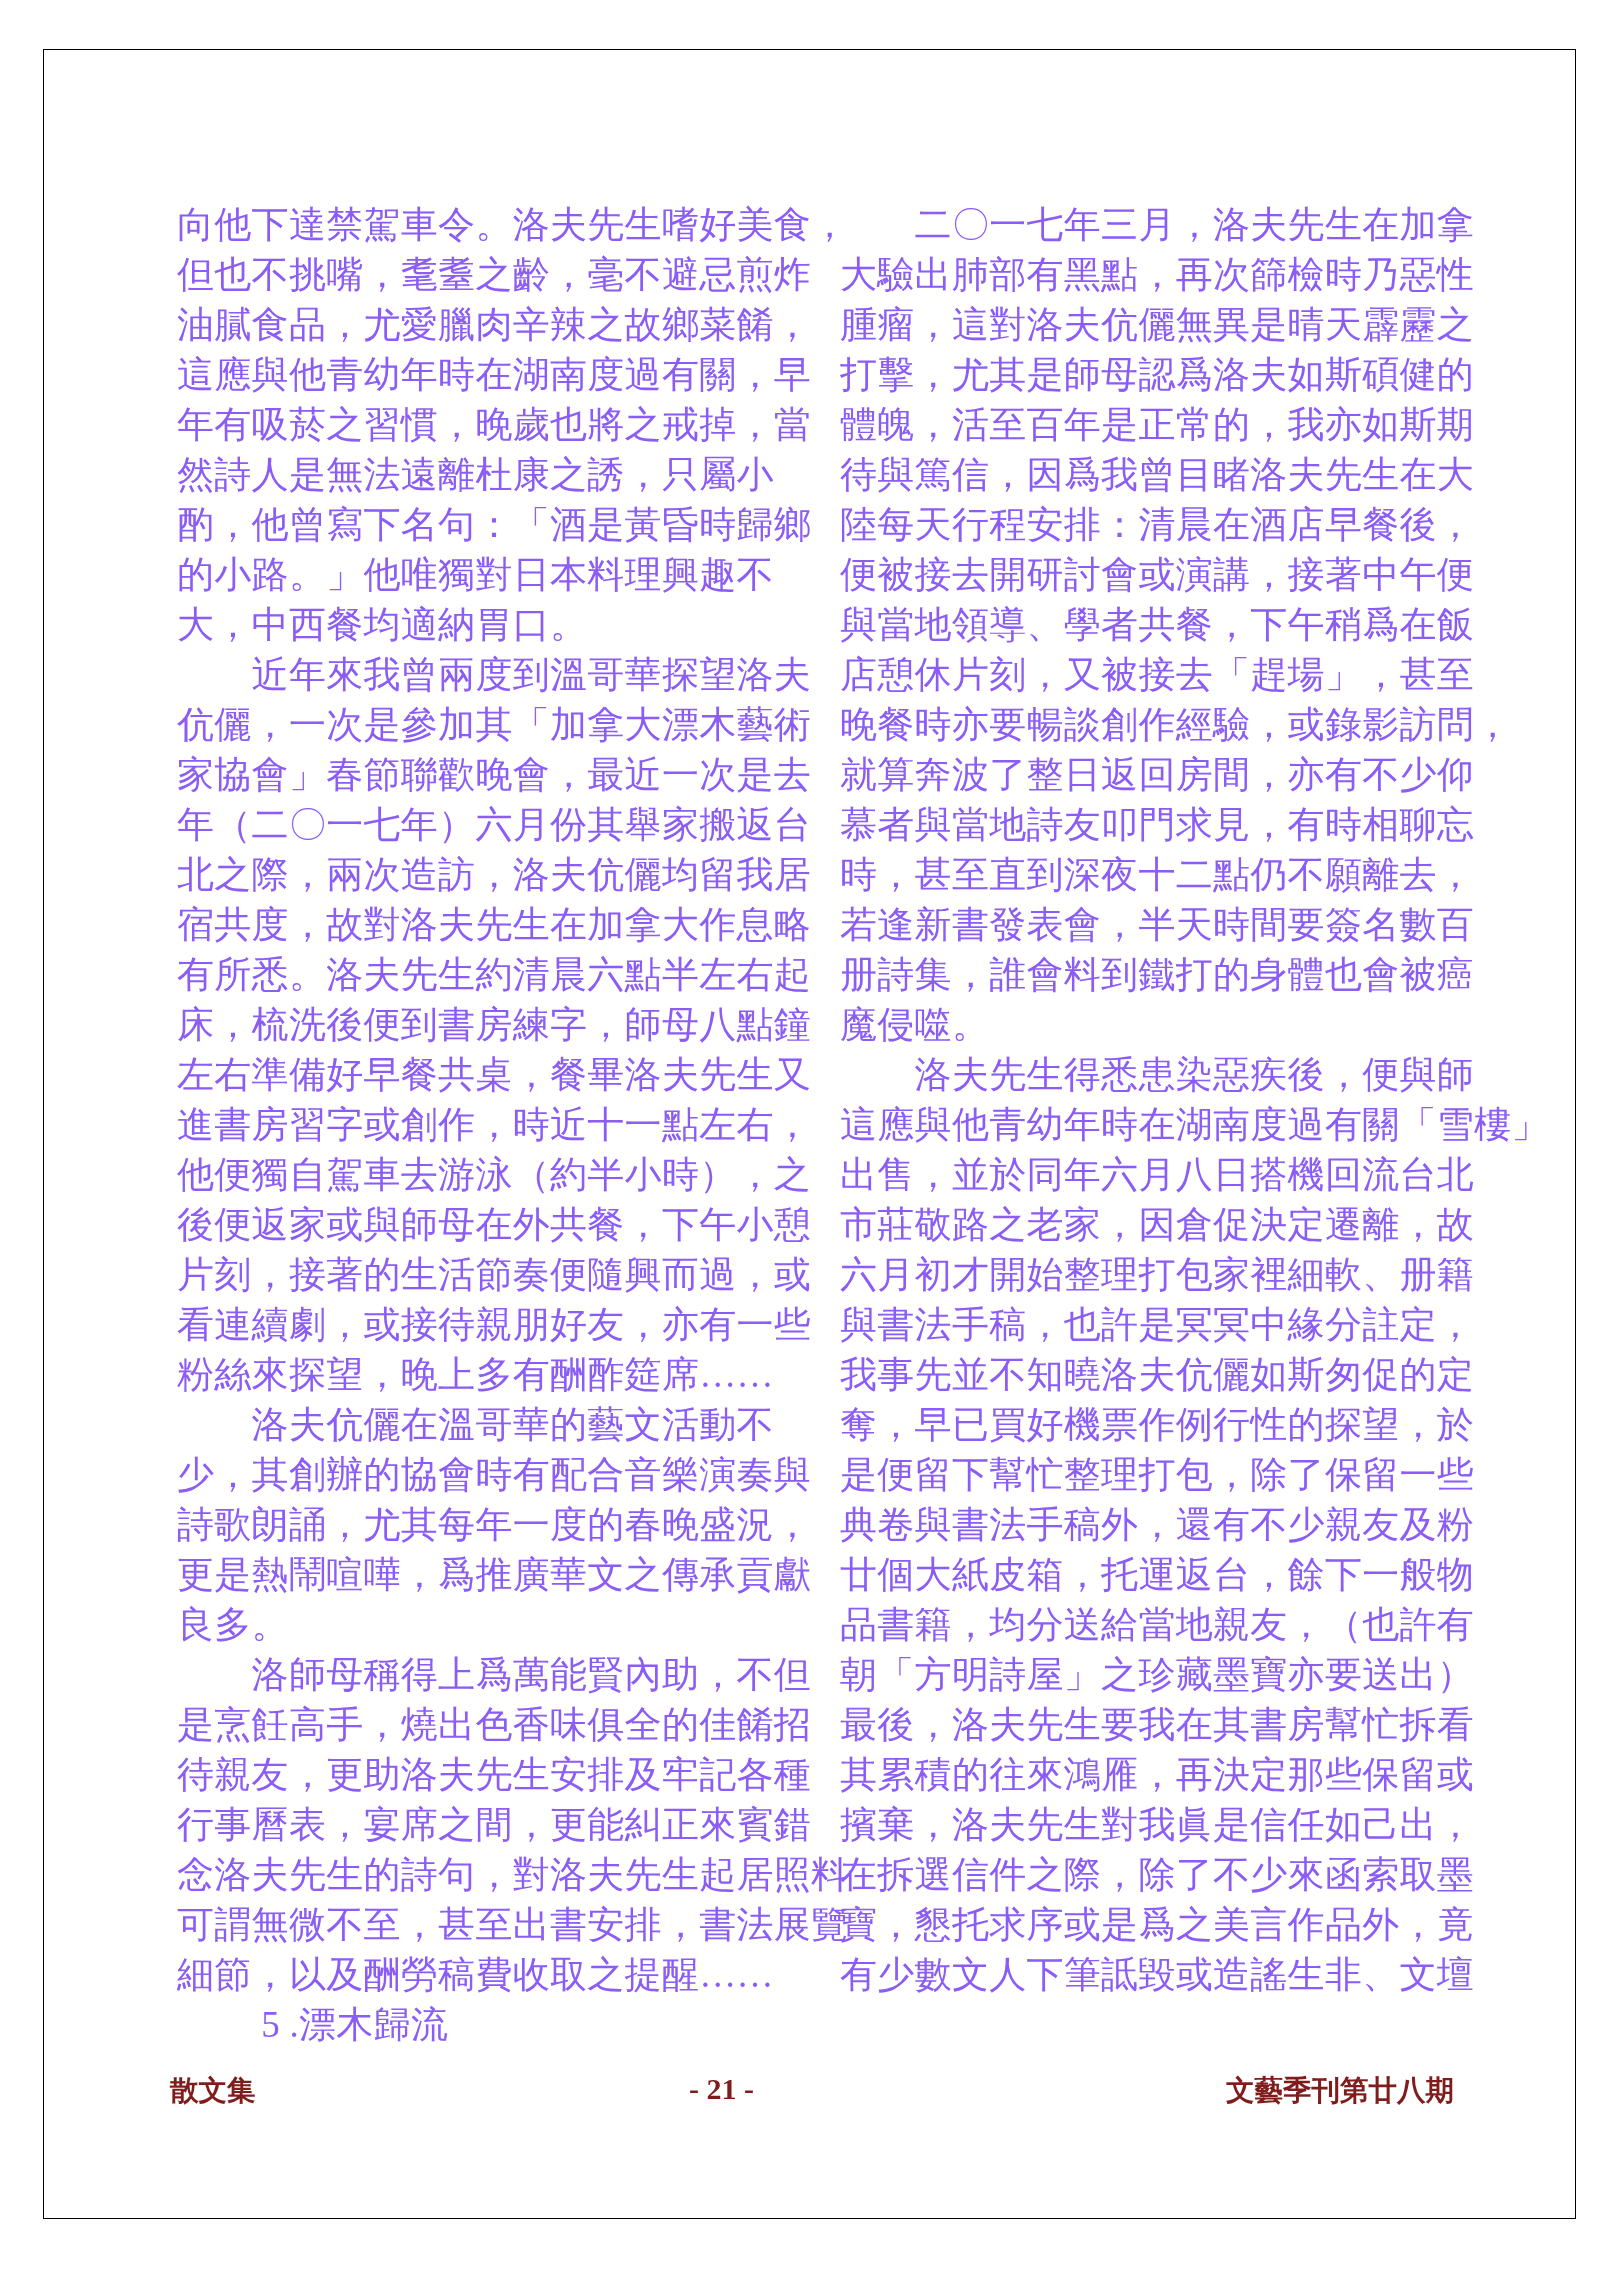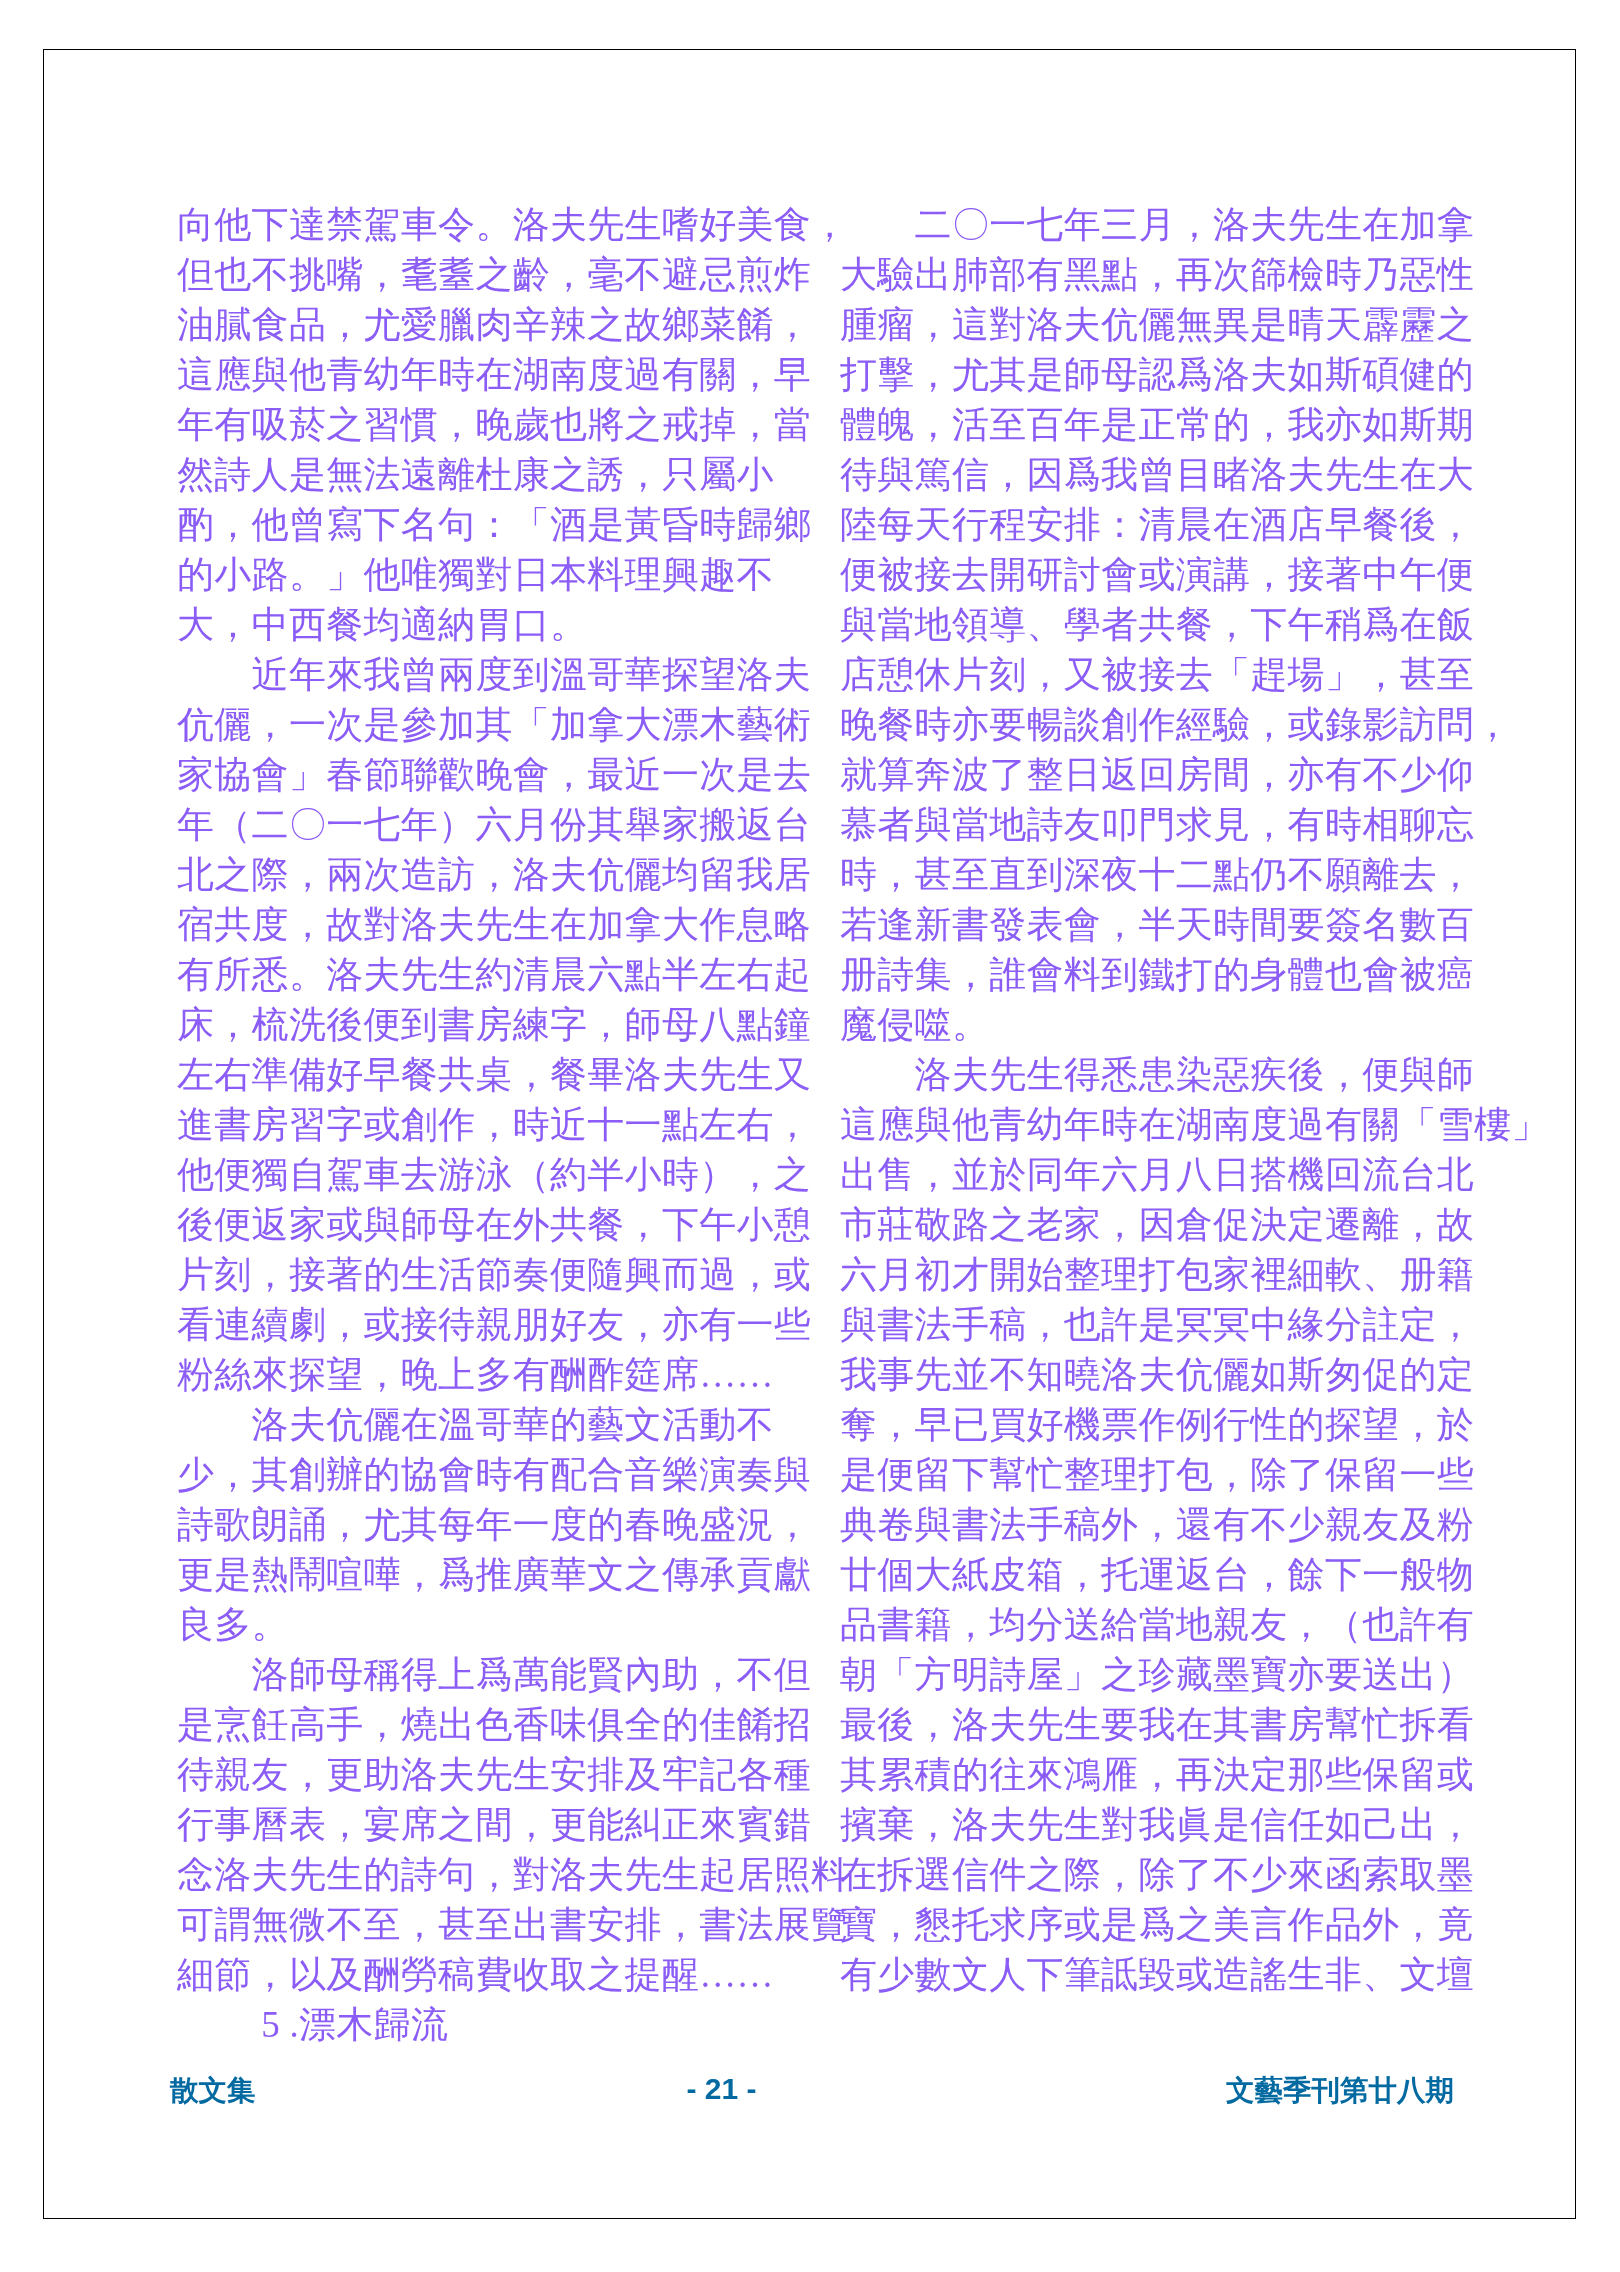--- a/index.html
+++ b/index.html
@@ -37,30 +37,30 @@
   .col-right { left: 840px; }
   .text-line {
     white-space: pre;
     height: 50px;
   }
   .footer-item {
     position: absolute;
     top: 2072px;
     font-size: 28.5px;
     font-weight: bold;
-    color: #0369a1;
+    color: #7f1d1d;
     font-family: "Liberation Sans", "DejaVu Sans", sans-serif;
     white-space: pre;
   }
   .footer-left { left: 170px; }
   .footer-center {
     left: 0;
     width: 1443px;
     text-align: center;
-    font-family: Liberation Sans, sans-serif;
+    font-family: Liberation Serif, serif;
     font-size: 30px;
   }
   .footer-right { right: 167px; margin-left: 12px; }
 </style>
 </head>
 <body>
 
 <div id="page">
 
   <div class="page-border"></div>

